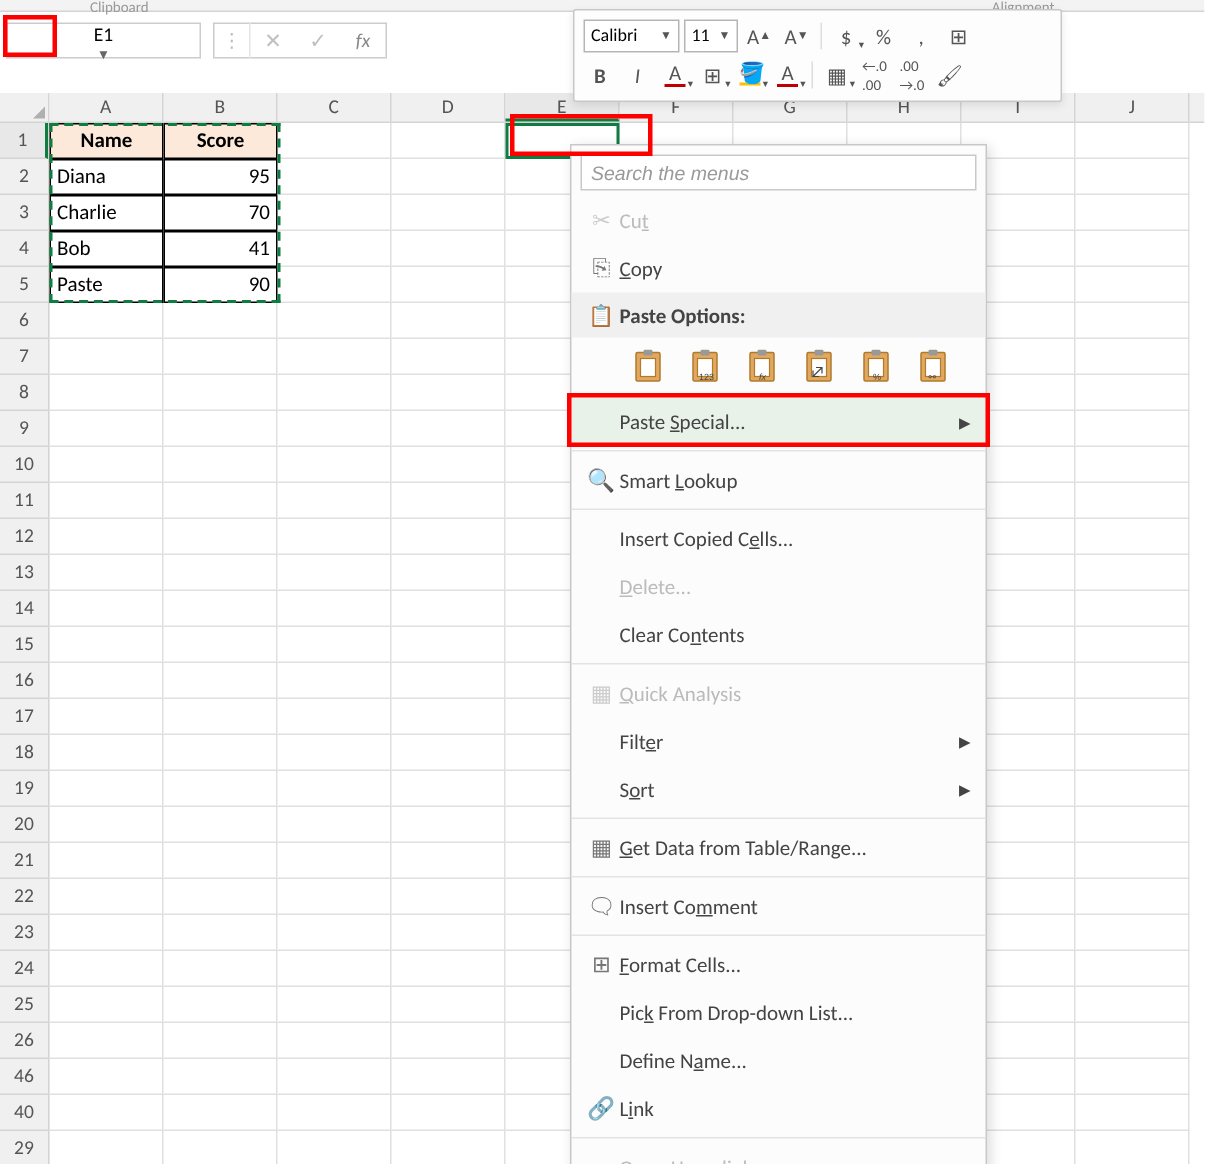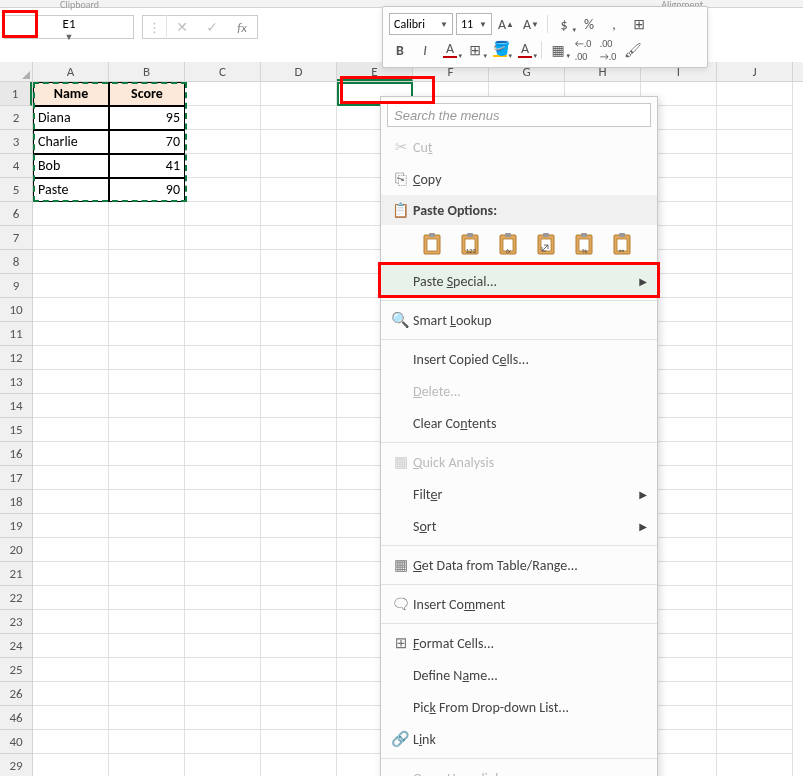--- a/index.html
+++ b/index.html
@@ -680,25 +680,25 @@
     <span class="ci-icon">🗨</span>
     <span class="ci-label">Insert Co<u>m</u>ment</span>
   </div>
   <div class="ctx-sep"></div>
   <div class="ctx-item">
     <span class="ci-icon">⊞</span>
     <span class="ci-label"><u>F</u>ormat Cells...</span>
   </div>
   <div class="ctx-item">
     <span class="ci-icon"></span>
+    <span class="ci-label">Pic<u>k</u> From Drop-down List...</span>
+  </div>
+  <div class="ctx-item">
+    <span class="ci-icon"></span>
     <span class="ci-label">Define N<u>a</u>me...</span>
-  </div>
-  <div class="ctx-item">
-    <span class="ci-icon"></span>
-    <span class="ci-label">Pic<u>k</u> From Drop-down List...</span>
   </div>
   <div class="ctx-item">
     <span class="ci-icon">🔗</span>
     <span class="ci-label">L<u>i</u>nk</span>
   </div>
   <div class="ctx-sep"></div>
   <div class="ctx-item disabled">
     <span class="ci-icon"></span>
     <span class="ci-label"><u>O</u>pen Hyperlink</span>
   </div>

